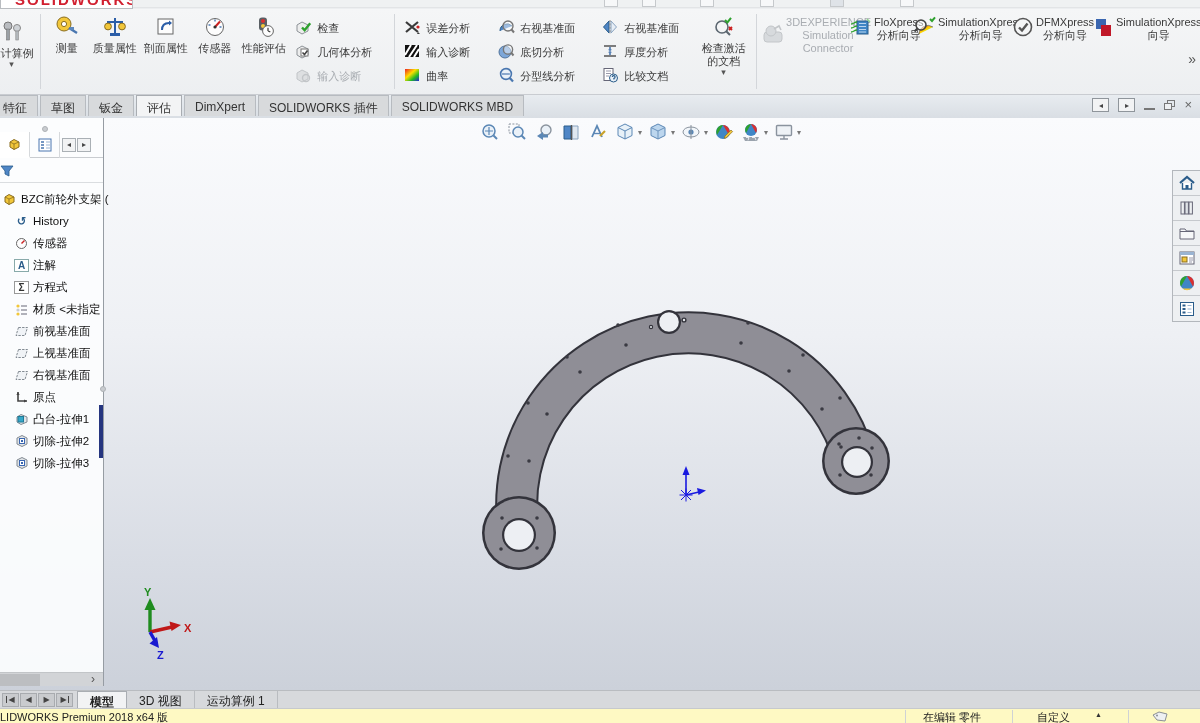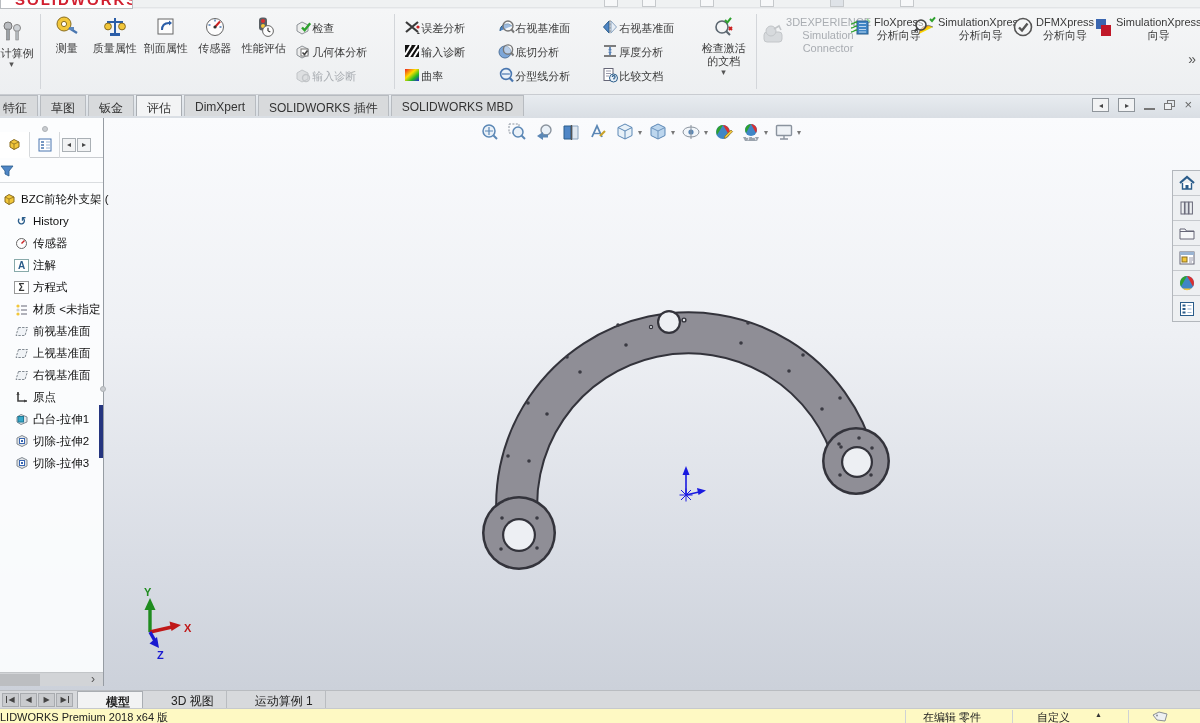--- a/index.html
+++ b/index.html
@@ -15,21 +15,21 @@
 
 
 .ribbon{position:absolute;left:0;top:9px;width:1200px;height:86px;background:linear-gradient(#f5f6f7,#edeff1);border-bottom:1px solid #c9ccd1;display:flex;align-items:flex-start}
 .rgroup{display:flex;align-items:flex-start;padding-top:5px}
 .rsep{width:1px;align-self:stretch;background:#d3d6da;margin:5px 3px}
 .rbtn-lg{display:flex;flex-direction:column;align-items:center;padding-top:5px;cursor:default}
 .rbtn-lg .rlabel{width:44px;text-align:center;line-height:13px;margin-top:2px;color:#3a3a3a}
 .ricon{height:26px;display:flex;align-items:center;justify-content:center}
 .ddl{font-size:9px;color:#555;line-height:8px}
 .stack{display:flex;flex-direction:column;padding-top:7px}
-.rbtn-sm{display:flex;align-items:center;height:24px;padding:0 5px;color:#3a3a3a;white-space:nowrap}
+.rbtn-sm{display:flex;align-items:center;gap:5px;height:24px;padding:0 5px;color:#3a3a3a;white-space:nowrap}
 .rbtn-sm.disabled,.xbtn.disabled{color:#a9adb2}
 .xbtn{display:flex;align-items:center;padding-top:5px;text-align:center;color:#3a3a3a}
 .xlabel{line-height:13px;margin-top:2px}
 .roverflow{position:absolute;right:4px;top:42px;font-size:14px;color:#555}
 
 
 .cmdtabs{position:absolute;left:0;top:95px;width:1200px;height:23px;background:linear-gradient(#e8ecf0,#d9dee4);display:flex;}
 .tab{height:21px;padding:4px 10px 0 10px;margin-right:2px;font-size:12px;color:#333;background:#d8dadc;border:1px solid #b7bbc0;border-bottom:none;white-space:nowrap}
 .tab.active{background:#f3f4f5;border-color:#a9adb2}
 .winctl{position:absolute;right:8px;top:3px;display:flex;align-items:center;gap:9px}
@@ -72,21 +72,21 @@
 
 .rstrip{position:absolute;right:0;top:52px;width:28px;background:#eef0f2;border:1px solid #b3b7bc;border-right:none}
 .rcell{width:27px;height:25px;display:flex;align-items:center;justify-content:center;border-bottom:1px solid #c6c9cd}
 .rcell:last-child{border-bottom:none}
 
 
 .bottombar{position:absolute;left:0;top:690px;width:1200px;height:18px;background:#d7d9dc;border-top:1px solid #b9bcc0;display:flex;align-items:center}
 .navbtns{display:flex;gap:1px;margin:0 4px 0 2px}
 .navbtn{width:17px;height:14px;background:#c9cbce;border:1px solid #a8abaf;font-size:8px;color:#444;display:flex;align-items:center;justify-content:center;gap:1px}
 .navbtn .bar{width:1px;height:7px;background:#444}
-.btab{height:18px;padding:2px 12px 0 28px;font-size:12px;color:#222;border-right:1px solid #b9bcc0;white-space:nowrap}
+.btab{height:18px;padding:2px 12px 0 12px;font-size:12px;color:#222;border-right:1px solid #b9bcc0;white-space:nowrap}
 .btab.active{background:#f2f3f4;border:1px solid #a9adb2;border-bottom:none;font-weight:bold}
 
 
 .statusbar{position:absolute;left:0;top:708px;width:1200px;height:15px;background:#fef9c3;border-top:1px solid #c6c9cd;font-size:11px;color:#222}
 .statusbar .prod{position:absolute;left:0px;top:1px}
 .statusbar .mode{position:absolute;left:923px;top:1px}
 .statusbar .custom{position:absolute;left:1037px;top:1px}
 .statusbar .uparr{position:absolute;left:1095px;top:2px;font-size:7px;color:#333}
 .ssep{position:absolute;top:1px;width:1px;height:13px;background:#cfd2d5}
 .tagicon{position:absolute;left:1152px;top:2px}

